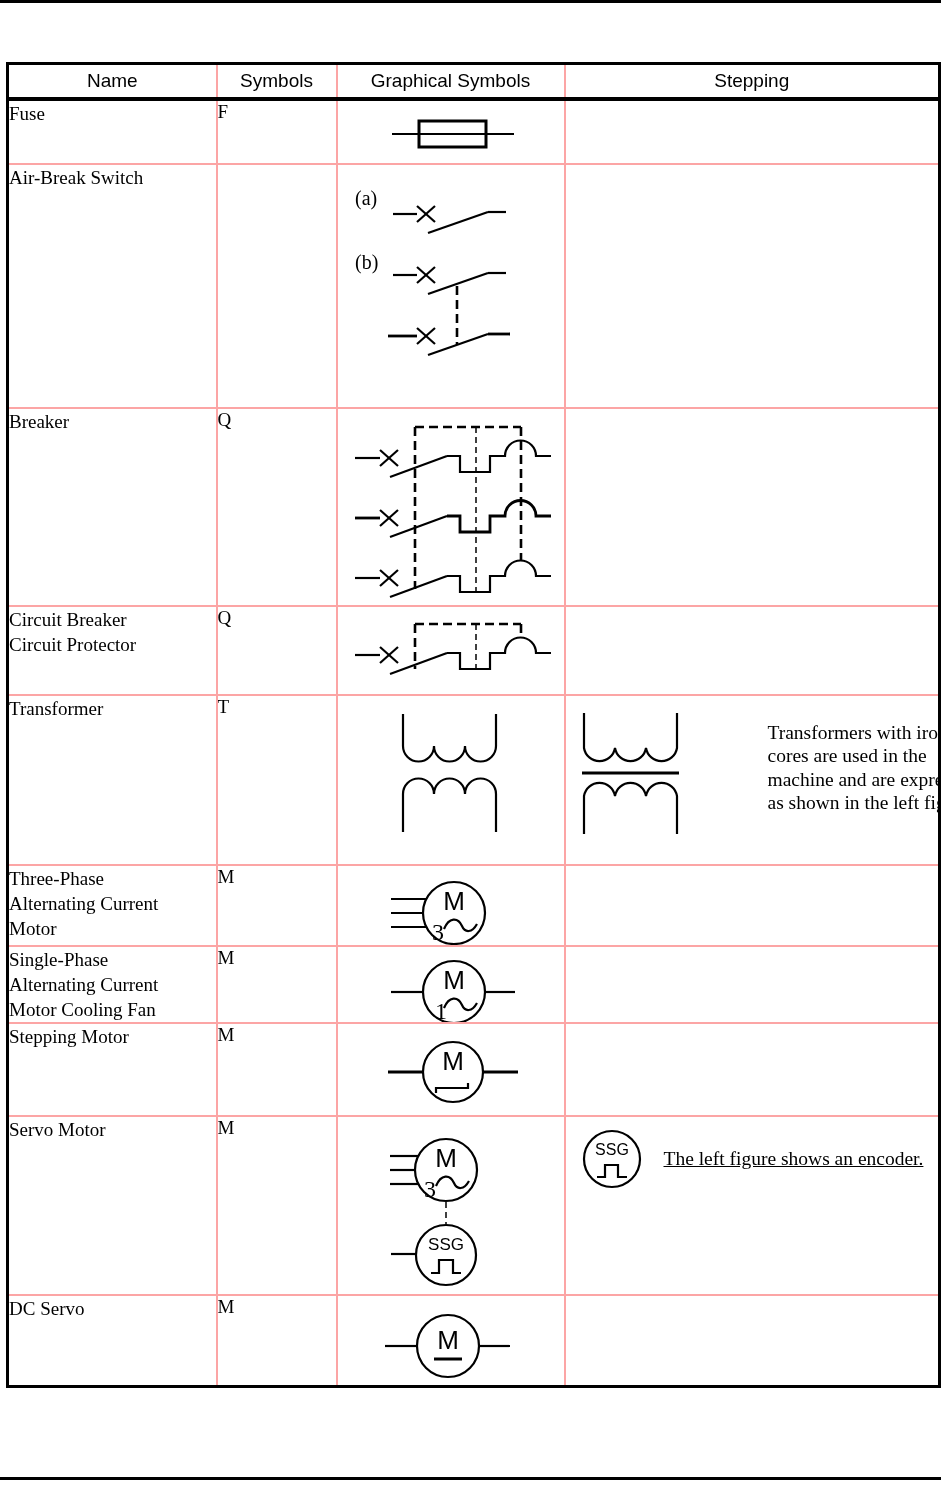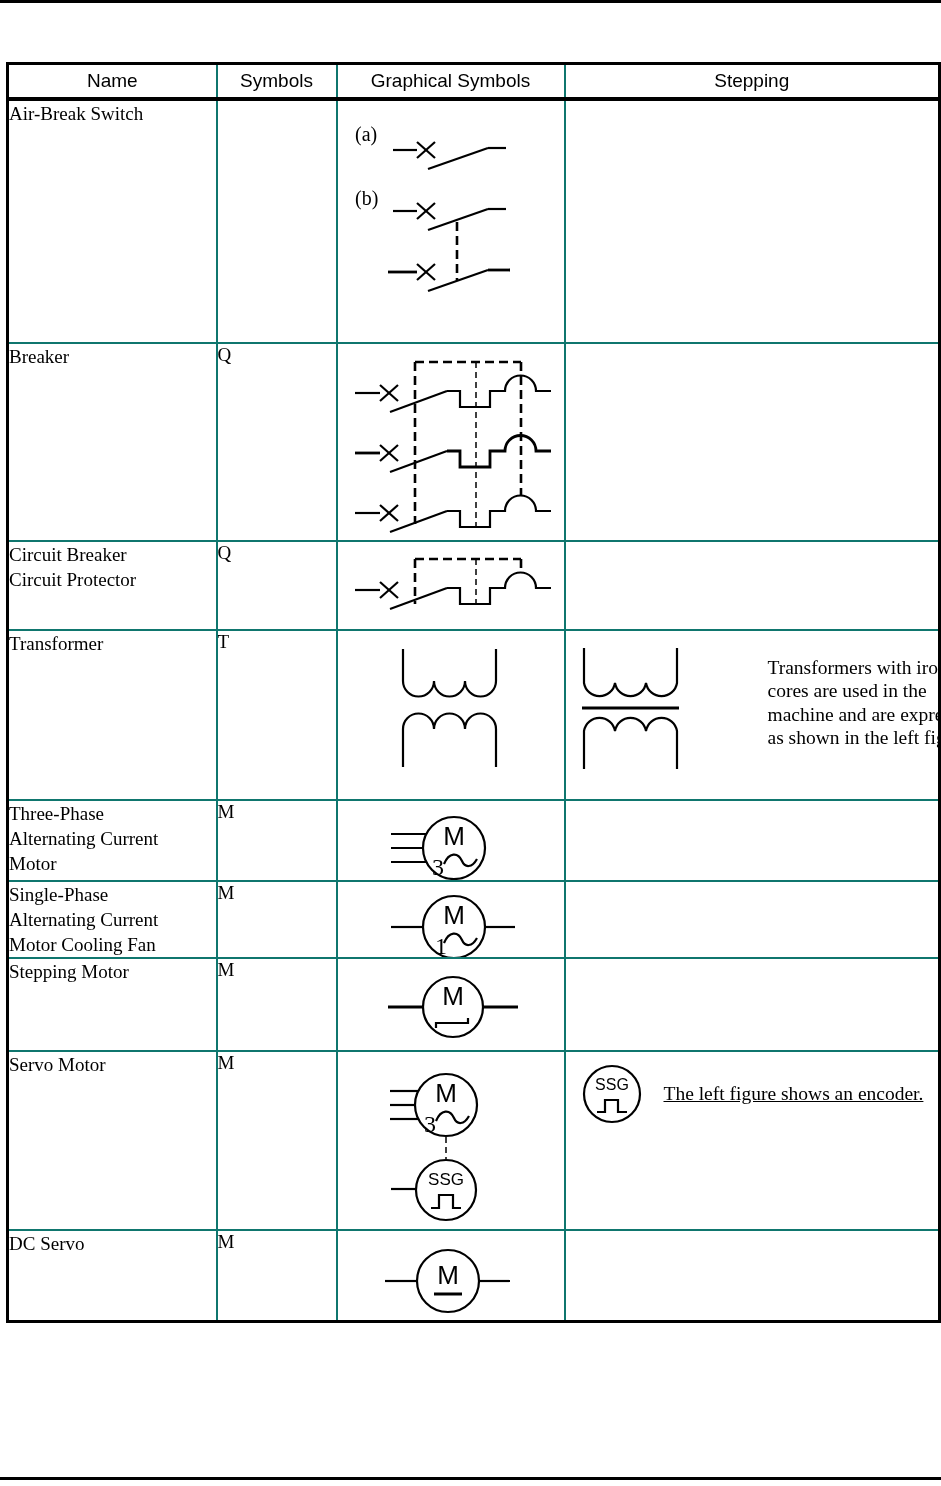--- a/index.html
+++ b/index.html
@@ -10,21 +10,21 @@
   .page-rule{position:absolute;left:0;width:941px;height:3px;background:#000;}
   .rule-top{top:0;}
   .rule-bottom{top:1477px;}
 
   table.symbol-table{
     position:absolute;left:6px;top:62px;width:932px;
     border-collapse:collapse;table-layout:fixed;
     border:3px solid #000;
   }
   .symbol-table td,.symbol-table th{
-    border:2px solid #0f766e;vertical-align:top;padding:0;overflow:hidden;
+    border:2px solid #fca5a5;vertical-align:top;padding:0;overflow:hidden;
   }
   .symbol-table th{
     font-family:"Liberation Sans", sans-serif;font-weight:normal;
     font-size:19px;text-align:center;vertical-align:middle;
     border-bottom:4px solid #000;
   }
   .rh-hdr{height:35px}.rh-fuse{height:65px}.rh-abs{height:244px}
   .rh-brk{height:198px}.rh-cb{height:89px}.rh-tf{height:170px}
   .rh-3p{height:81px}.rh-1p{height:76px}.rh-st{height:93px}
   .rh-sv{height:179px}.rh-dc{height:92px}
@@ -69,20 +69,31 @@
   </colgroup>
 
   <tbody>
       <tr class="rh-hdr">
     <th>Name</th>
     <th>Symbols</th>
     <th>Graphical Symbols</th>
     <th>Stepping</th>
   </tr>
 
+  <tr class="rh-fuse">
+    <td class="c-name">Fuse</td>
+    <td class="c-sym">F</td>
+    <td class="c-gfx">
+      <svg width="228" height="65">
+        <line class="ln" x1="54" y1="33" x2="176" y2="33"></line>
+        <rect class="ln-x" x="81" y="20" width="67" height="26" fill="none"></rect>
+      </svg>
+    </td>
+    <td class="c-rem"></td>
+  </tr>
 
   <tr class="rh-abs">
     <td class="c-name">Air-Break Switch</td>
     <td class="c-sym"></td>
     <td class="c-gfx">
       <svg width="228" height="198">
         <text class="t-serif" x="17" y="40" font-size="20">(a)</text>
 
         <line class="ln" x1="55" y1="49" x2="79" y2="49"></line>
         <line class="ln" x1="79" y1="41" x2="97" y2="57"></line>

